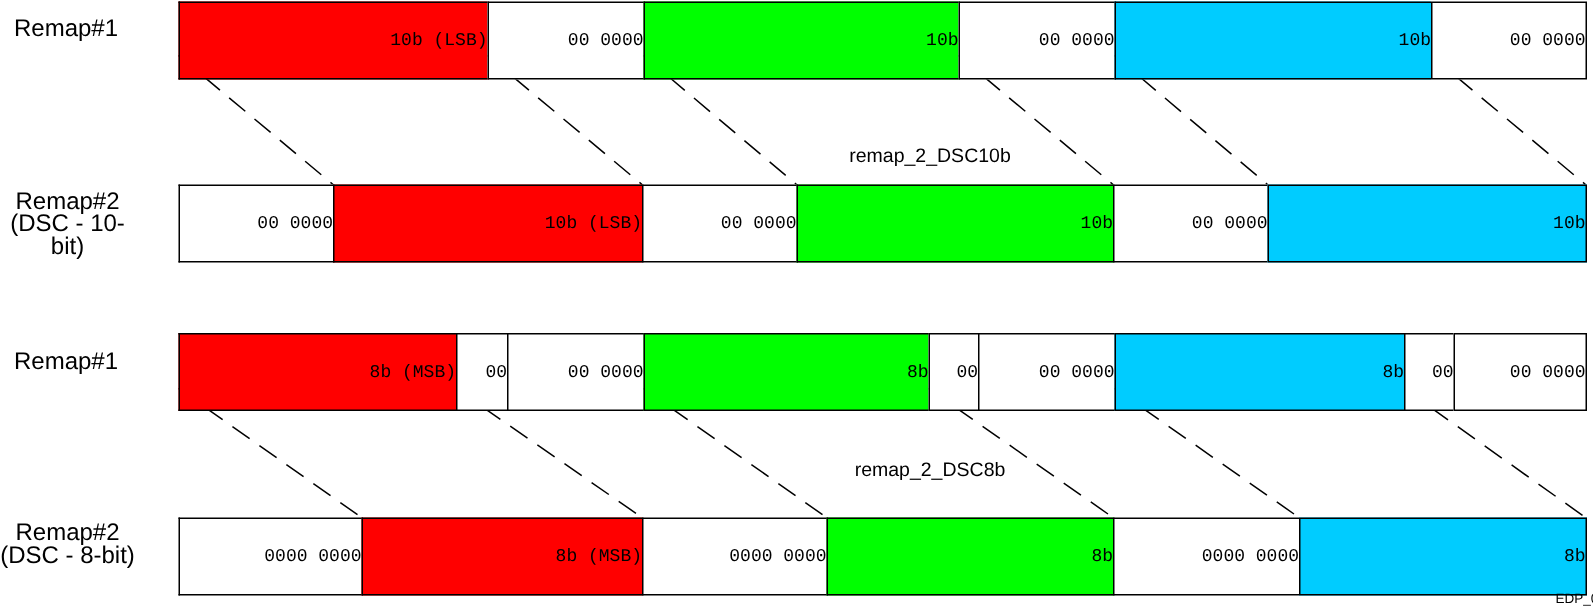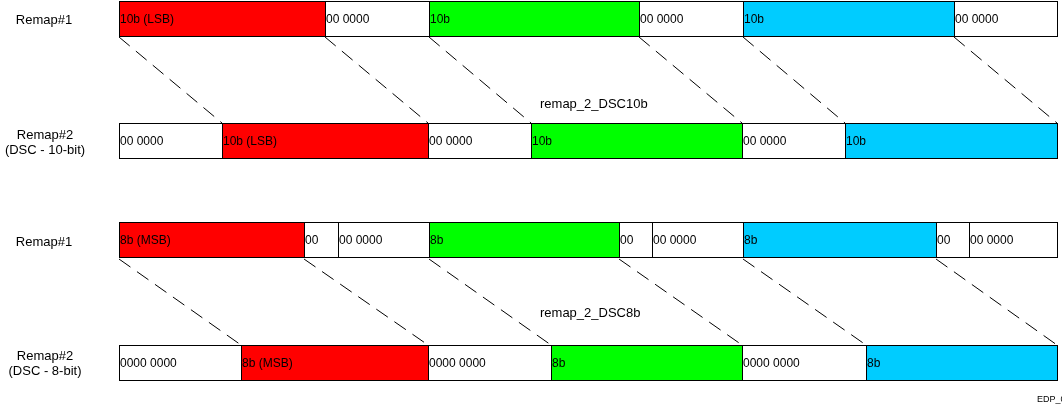--- a/index.html
+++ b/index.html
@@ -1,25 +1,25 @@
 <!DOCTYPE html>
 <html><head>
 <meta charset="utf-8">
 <style>
   html, body { margin: 0; padding: 0; background: #ffffff; }
   body { width: 1062px; height: 408px; position: relative; overflow: hidden;
          font-family: "Liberation Sans", "DejaVu Sans", sans-serif; color: #000; }
-  .row-label { position: absolute; font-size: 13px; text-align: center; line-height: 15px; }
+  .row-label { position: absolute; font-size: 16px; text-align: center; line-height: 15px; }
   .row { position: absolute; left: 0; height: 37px; }
-  .cell { position: absolute; top: 0; height: 36px; box-sizing: border-box;
+  .cell { position: absolute; top: 0; height: 52px; box-sizing: border-box;
           border: 1px solid #000; border-right: none;
-          display: flex; align-items: center; justify-content: flex-start; font-size: 12px; }
+          display: flex; align-items: center; justify-content: flex-end; font-size: 12px; font-family: Liberation Mono, monospace; }
   .cell.last { border-right: 1px solid #000; }
   .cell .txt { color: #000; }
-  .mid-label { position: absolute; font-size: 13px; text-align: left; }
+  .mid-label { position: absolute; font-size: 13px; text-align: center; }
   .footnote { position: absolute; font-size: 9px; padding-left: 12px; }
   svg.connectors { position: absolute; left: 0; top: 0; }
 </style>
 </head>
 <body>
 
 <svg class="connectors" width="1062" height="408" id="conn-svg">
     <line x1="119" y1="37" x2="222" y2="123" stroke="#000000" stroke-width="1" stroke-dasharray="14 8"></line>
     <line x1="325" y1="37" x2="428" y2="123" stroke="#000000" stroke-width="1" stroke-dasharray="14 8"></line>
     <line x1="429" y1="37" x2="531" y2="123" stroke="#000000" stroke-width="1" stroke-dasharray="14 8"></line>

